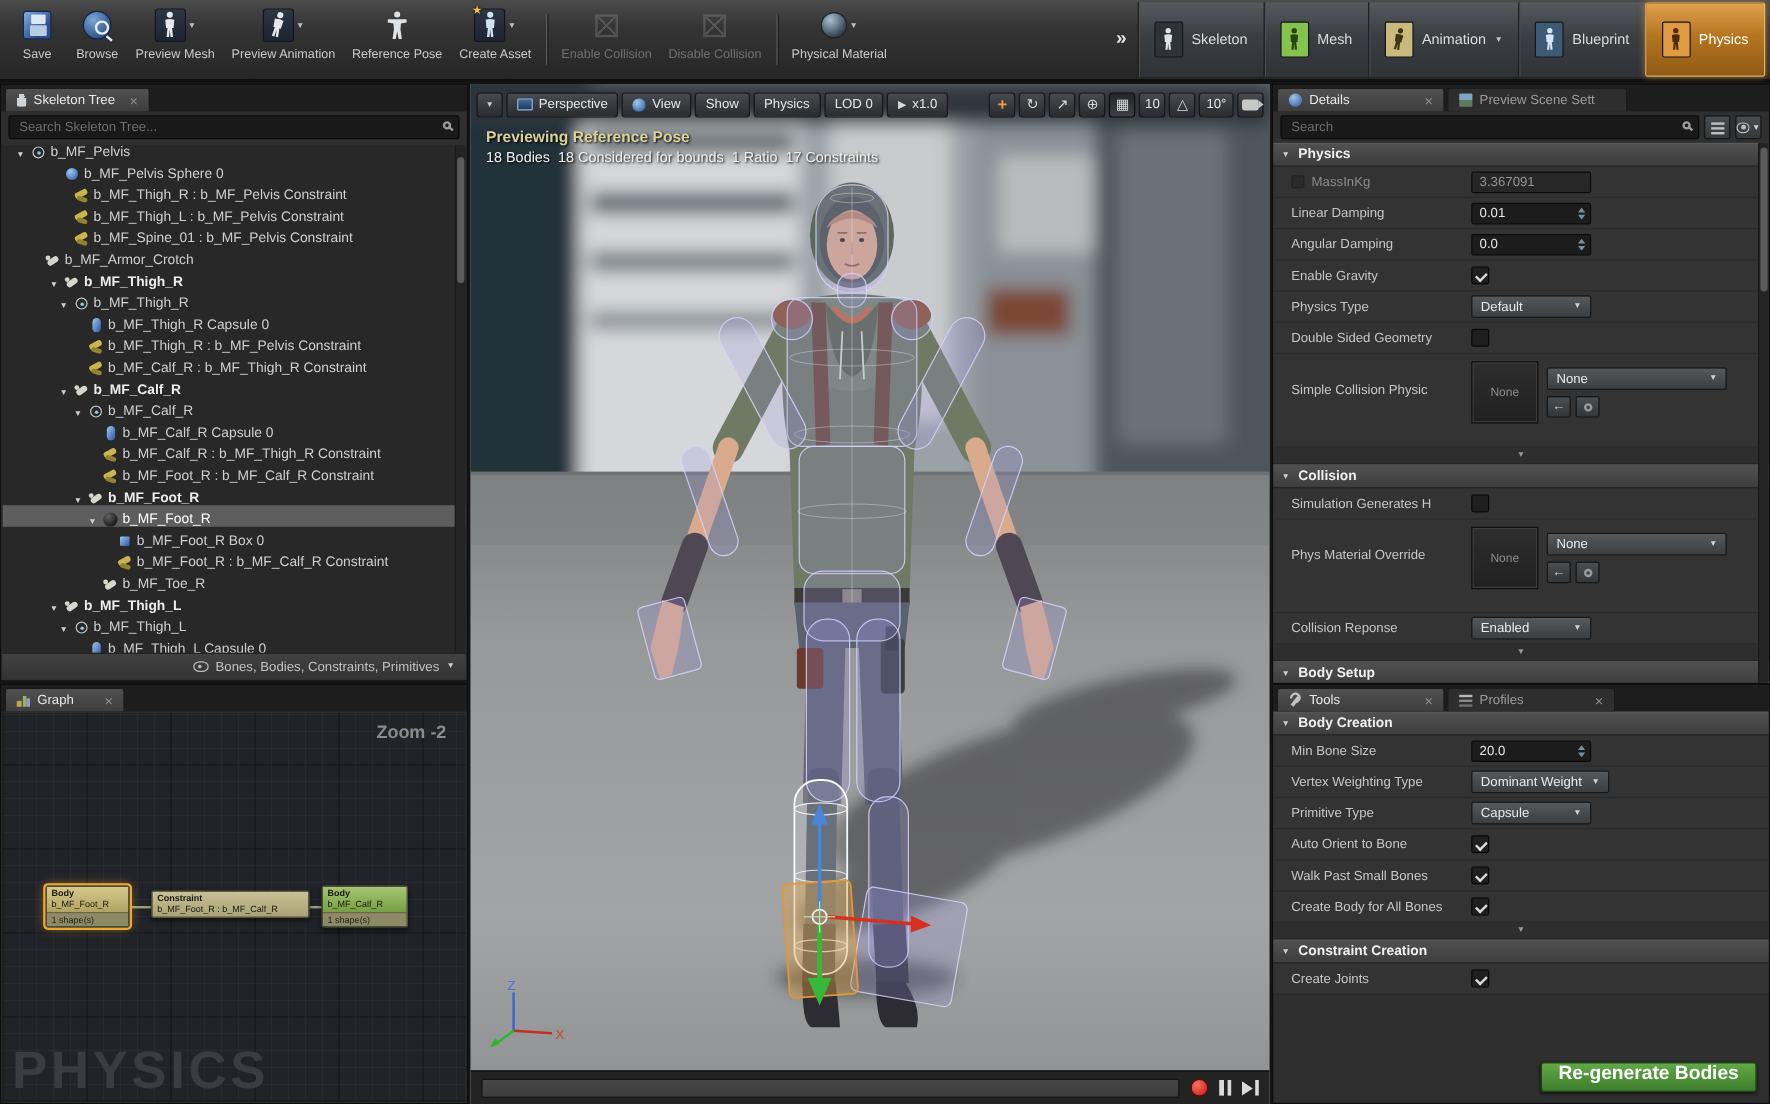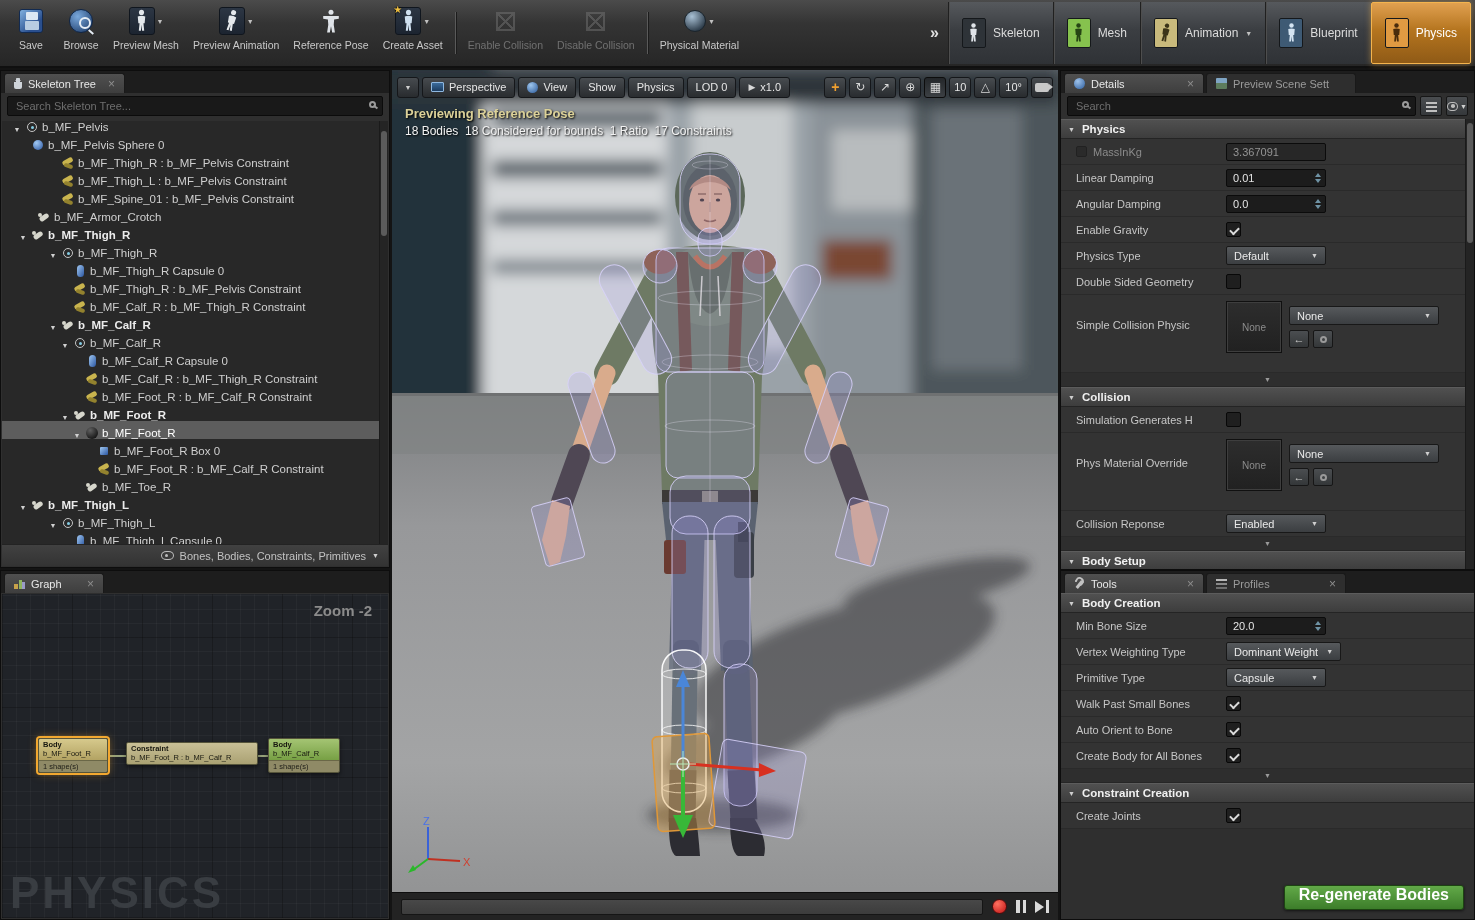--- a/index.html
+++ b/index.html
@@ -77,21 +77,21 @@
 .eye::after{content:"";position:absolute;left:3px;top:1.5px;width:3.5px;height:3.5px;background:#bcbcbc;border-radius:50%}
 
 
 .skeleton-panel{left:0;top:70px;width:390px;height:498px}
 .tree{position:absolute;left:1px;right:1px;top:50px;bottom:23px;overflow:hidden;background:#282828}
 .treeinner{margin-top:-6px}
 .trow{display:flex;align-items:flex-end;height:18px;font-size:11.5px;color:#cfcfcf;gap:4px;white-space:nowrap;overflow:hidden}
 .trow.sel{background:#5d5d5d;color:#fff}
 .trow.bold .tlab{font-weight:bold;color:#ececec}
 .arr{width:10px;flex:none;font-size:7px;color:#d0d0d0;text-align:center}
-.L1{padding-left:10px}.L2{padding-left:22px}.L3{padding-left:16px}.L4{padding-left:46px}
+.L1{padding-left:10px}.L2{padding-left:22px}.L3{padding-left:38px}.L4{padding-left:46px}
 .L5{padding-left:58px}.L6{padding-left:70px}.L7{padding-left:82px}
 .tic{width:12px;height:12px;flex:none;position:relative}
 .tic.bone::before{content:"";position:absolute;left:1px;top:4px;width:10px;height:4.5px;background:#d6d6cc;border-radius:2.5px;transform:rotate(-35deg)}
 .tic.bone::after{content:"";position:absolute;left:0;top:2px;width:4px;height:4px;background:#d6d6cc;border-radius:50%}
 .tic.body::before{content:"";position:absolute;inset:1px;border:1.5px solid #c6c6c6;border-radius:50%}
 .tic.body::after{content:"";position:absolute;left:4.5px;top:4.5px;width:3px;height:3px;background:#84cce4;border-radius:50%}
 .tic.sphere::before{content:"";position:absolute;inset:1px;border-radius:50%;background:radial-gradient(circle at 35% 30%,#a0c8f2,#2a55a0)}
 .tic.capsule::before{content:"";position:absolute;left:3px;top:0;width:6.5px;height:12px;border-radius:3.5px;background:linear-gradient(120deg,#a0c8f2,#2a55a0)}
 .tic.box::before{content:"";position:absolute;inset:2px;background:linear-gradient(135deg,#a0c8f2,#2a55a0);border-radius:1px}
 .tic.constraint::before{content:"";position:absolute;left:0;top:2px;width:11px;height:4.5px;background:#c9b44e;border-radius:2px;transform:rotate(-28deg)}
@@ -974,29 +974,29 @@
         </span>
       <span class="pctrl">
           <span class="ddl">
             <span>Capsule</span>
             <span class="cdown">▼</span>
           </span>
         </span>
     </div>
     <div class="prow">
       <span class="plabel">
+          <span>Auto Orient to Bone</span>
+        </span>
+      <span class="pctrl">
+          <span class="cb checked"></span>
+        </span>
+    </div>
+    <div class="prow">
+      <span class="plabel">
           <span>Walk Past Small Bones</span>
-        </span>
-      <span class="pctrl">
-          <span class="cb checked"></span>
-        </span>
-    </div>
-    <div class="prow">
-      <span class="plabel">
-          <span>Auto Orient to Bone</span>
         </span>
       <span class="pctrl">
           <span class="cb checked"></span>
         </span>
     </div>
     <div class="prow">
       <span class="plabel">
           <span>Create Body for All Bones</span>
         </span>
       <span class="pctrl">

